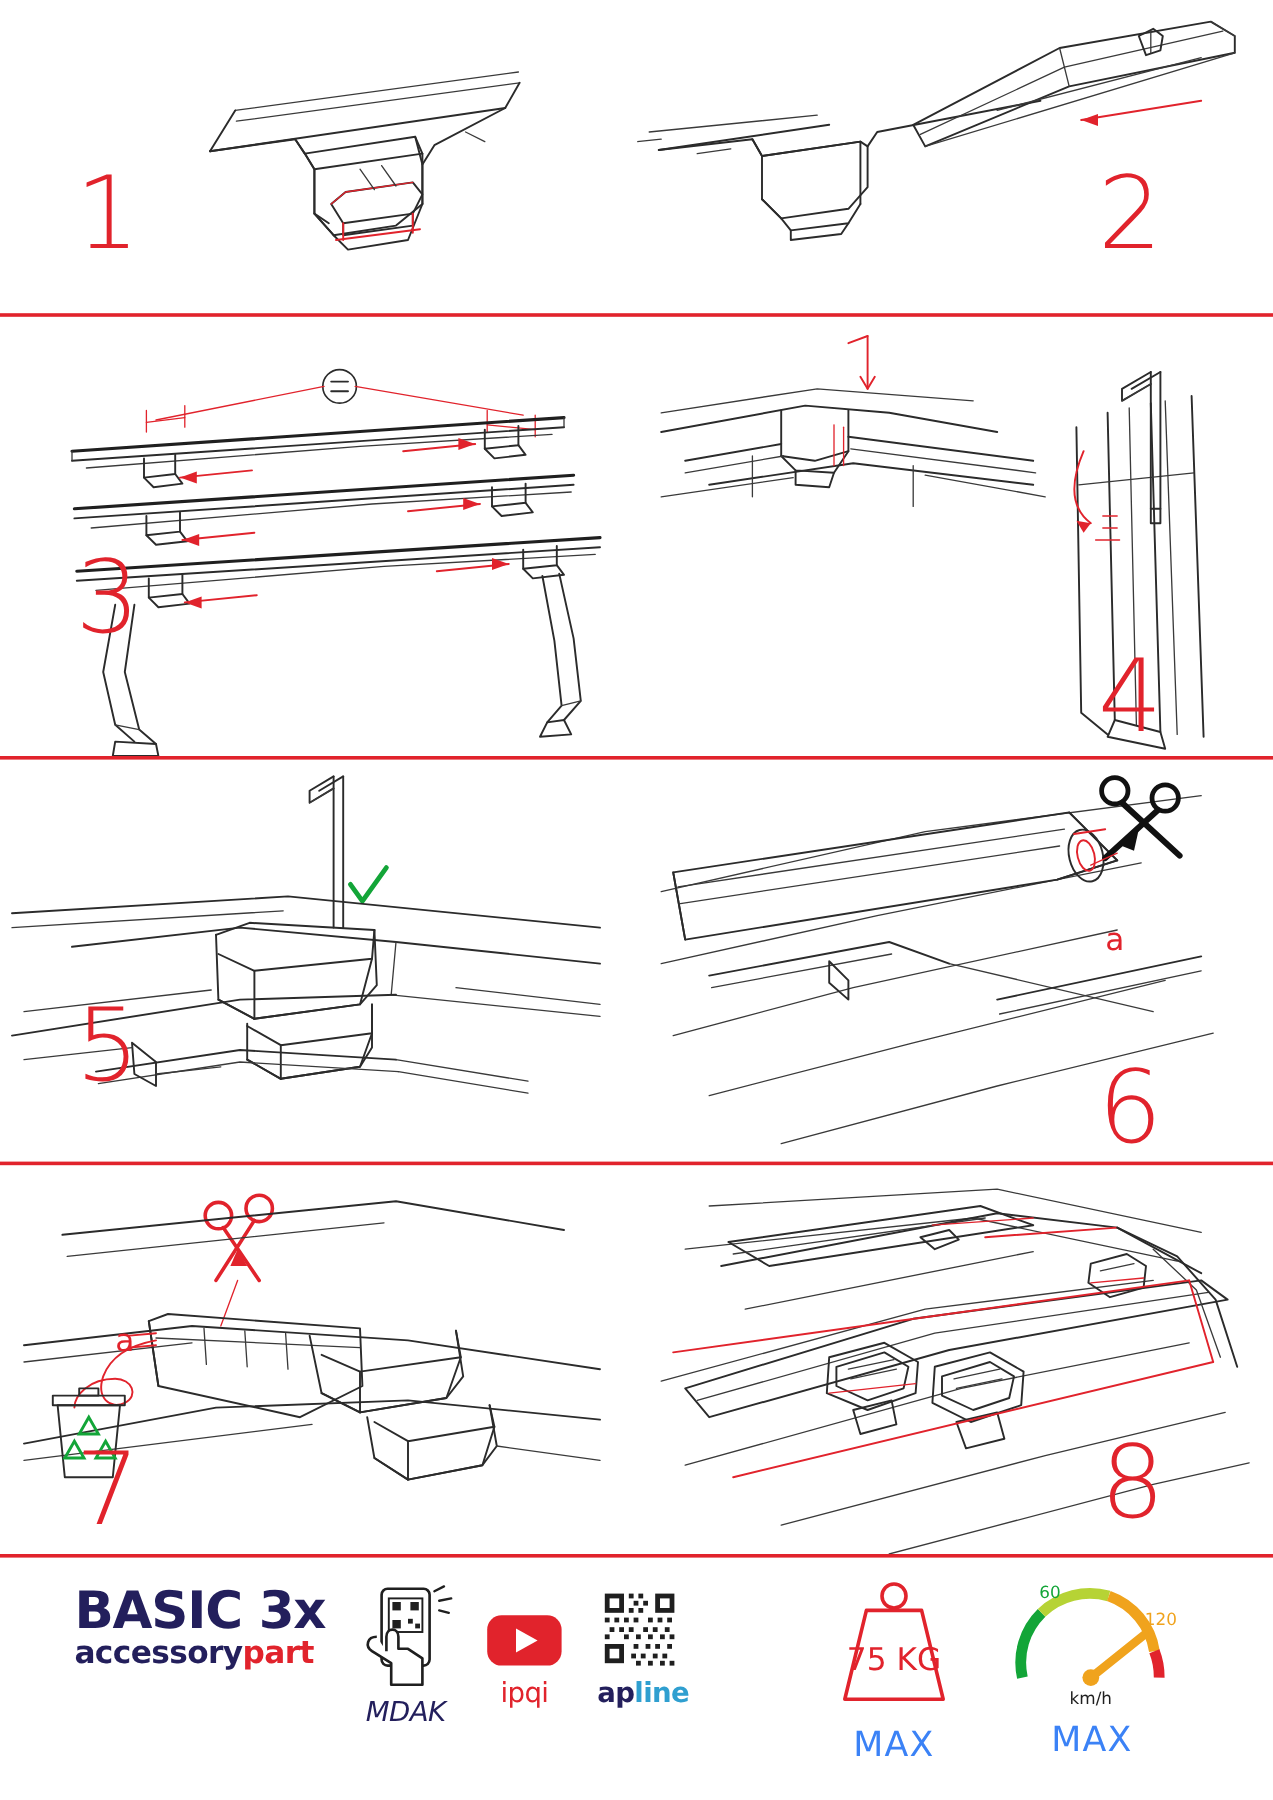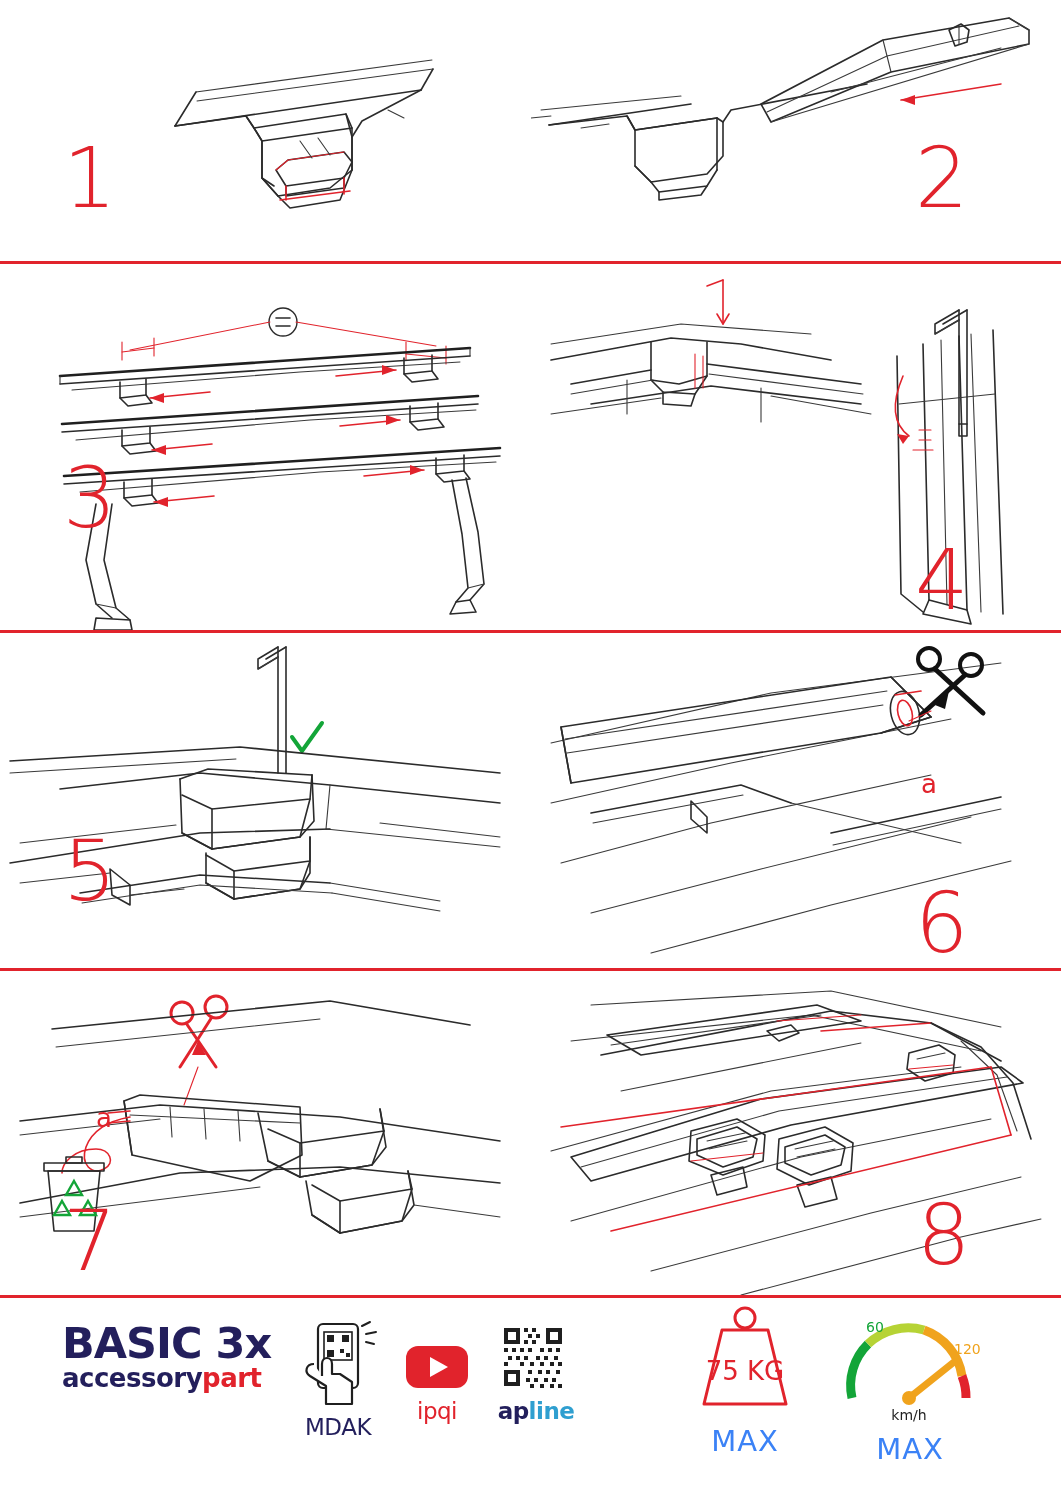--- a/index.html
+++ b/index.html
@@ -497,21 +497,21 @@
 
     <div class="brand-block">
       <div class="brand-title">
         <span>BASIC 3</span><span class="x">x</span>
       </div>
       <div class="brand-sub">
         <span class="a1">accessory</span><span class="a2">part</span>
       </div>
     </div>
 
-    <div class="logo-col" style="left:292px;top:24px;width:92px;">
+    <div class="logo-col" style="left:292px;top:24px;width:92px;font-style:italic;">
       <svg width="92" height="86" viewBox="0 0 92 86">
         <rect x="26" y="4" width="40" height="64" rx="5" fill="none" stroke="#1f1f1f" stroke-width="2.2"></rect>
         <rect x="32" y="12" width="28" height="28" fill="none" stroke="#1f1f1f" stroke-width="1.6"></rect>
         <rect x="35" y="15" width="7" height="7" fill="#1f1f1f"></rect>
         <rect x="50" y="15" width="7" height="7" fill="#1f1f1f"></rect>
         <rect x="35" y="30" width="7" height="7" fill="#1f1f1f"></rect>
         <rect x="48" y="29" width="4" height="4" fill="#1f1f1f"></rect>
         <rect x="54" y="33" width="4" height="4" fill="#1f1f1f"></rect>
         <path d="M70 6 L78 2 M74 14 L84 12 M74 22 L82 24" stroke="#1f1f1f" stroke-width="2" fill="none" stroke-linecap="round"></path>
         <path d="M22 44 C 14 44, 12 52, 18 56 L34 66 L34 84 L60 84 L60 62 L48 54 L40 54 L40 44 C 40 36, 30 36, 30 44 L30 56" fill="#fff" stroke="#1f1f1f" stroke-width="2.2" stroke-linejoin="round"></path>
@@ -572,21 +572,21 @@
             <rect x="68" y="54" width="4" height="4"></rect>
           <rect x="46" y="60" width="4" height="4"></rect>
             <rect x="56" y="60" width="4" height="4"></rect>
           <rect x="66" y="60" width="4" height="4"></rect>
             <rect x="74" y="60" width="4" height="4"></rect>
         </g>
       </svg>
       <div class="logo-caption cap-apline"><span class="ap">ap</span><span class="line">line</span></div>
     </div>
 
-    <div class="max-col" style="left:660px;top:4px;width:170px;">
+    <div class="max-col" style="left:660px;top:16px;width:170px;">
       <svg width="170" height="118" viewBox="0 0 170 118">
         <circle cx="85" cy="18" r="10" fill="none" stroke="#e1232c" stroke-width="3"></circle>
         <path d="M62 30 L108 30 L126 104 L44 104 Z" fill="none" stroke="#e1232c" stroke-width="3" stroke-linejoin="round"></path>
         <text class="weight-text" x="85" y="80" text-anchor="middle">75 KG</text>
       </svg>
       <div class="max-label">MAX</div>
     </div>
 
     <div class="max-col" style="left:828px;top:6px;width:164px;">
       <svg width="164" height="124" viewBox="0 0 164 124">

